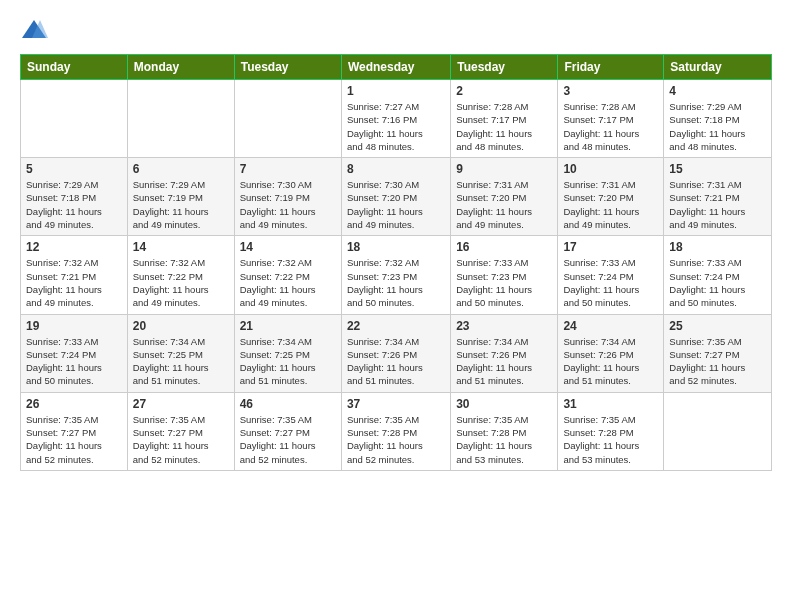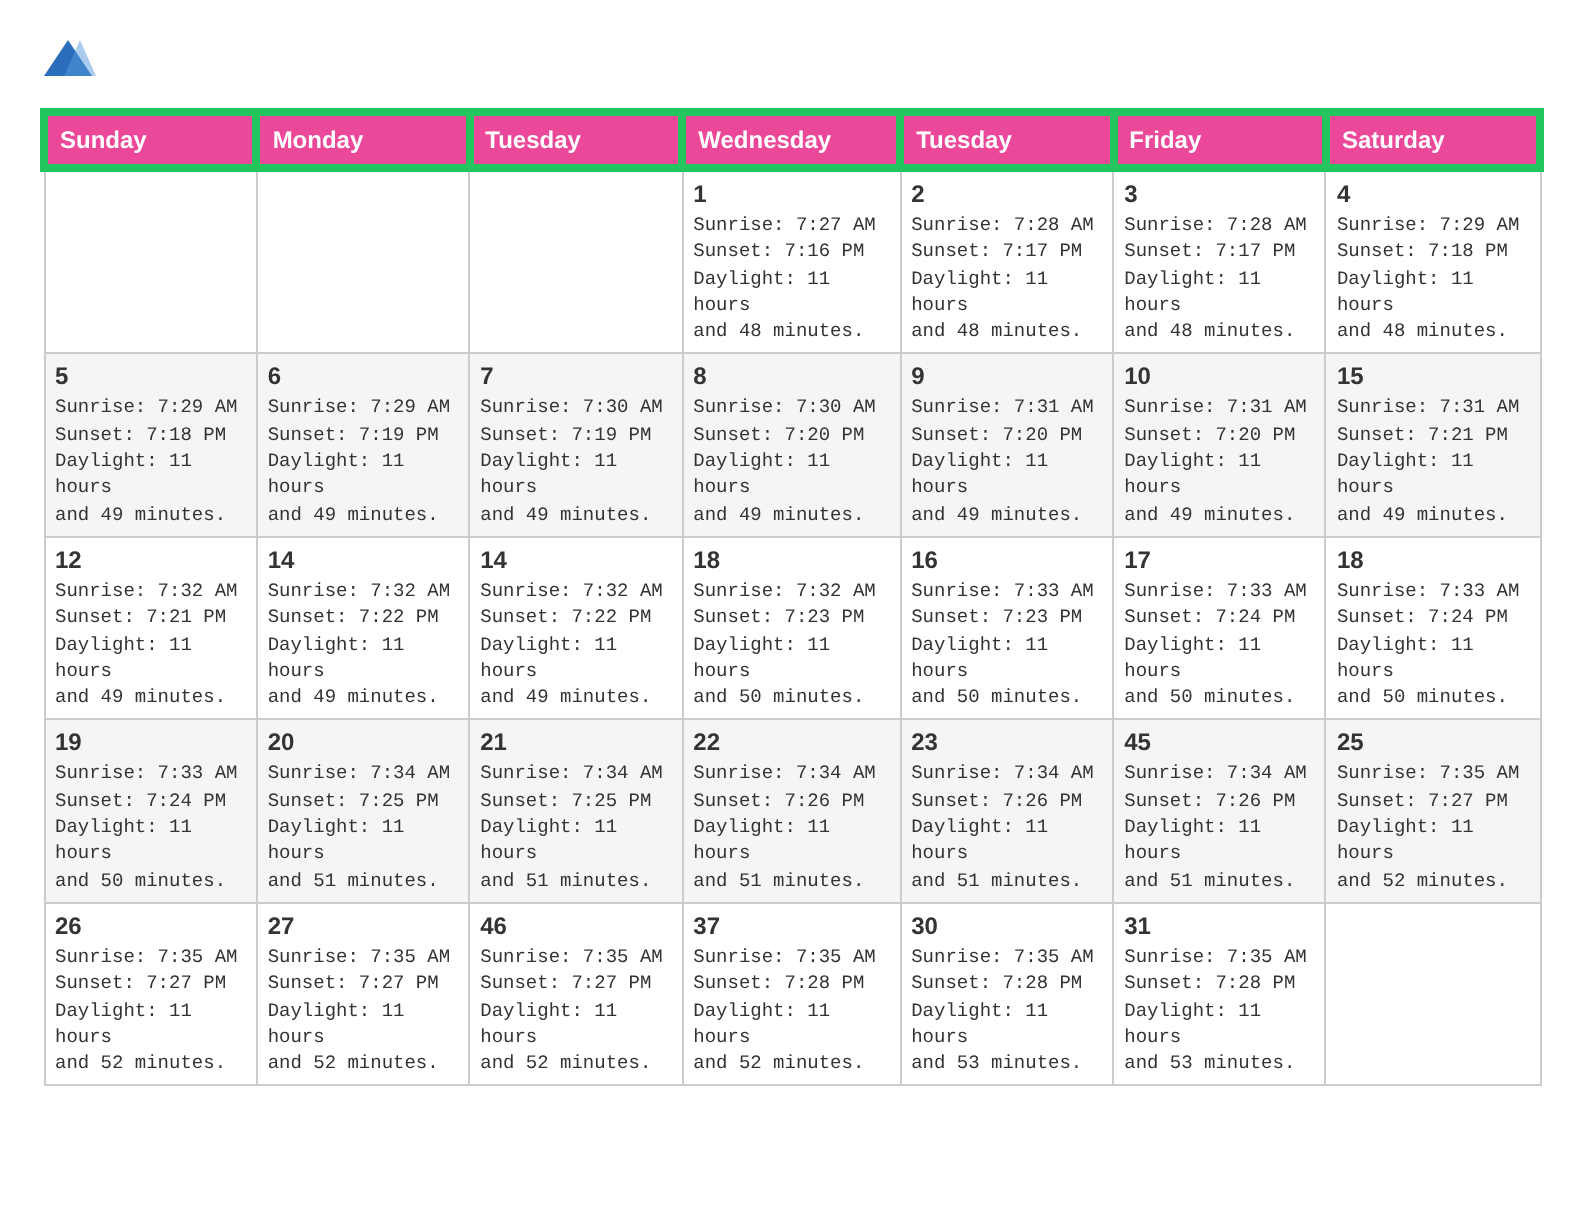--- a/index.html
+++ b/index.html
@@ -57,27 +57,27 @@
     }
     .cal-subtitle {
       font-size: 14px;
       color: #444;
     }
     .calendar {
       width: 100%;
       border-collapse: collapse;
     }
     .calendar th {
-      background: #ec4899;
+      background: #4d7c0f;
       color: #fff;
       font-size: 12px;
       font-weight: bold;
       padding: 5px 6px;
       text-align: left;
-      border: 4px solid #22c55e;
+      border: 1px solid #22c55e;
     }
     .calendar td {
       vertical-align: top;
       border: 1px solid #ccc;
       padding: 4px 5px;
       width: 113px;
       min-height: 80px;
       font-size: 10px;
       color: #333;
       background: #fff;
@@ -88,21 +88,20 @@
     .day-num {
       font-size: 12px;
       font-weight: bold;
       display: block;
       margin-bottom: 2px;
     }
     .day-info {
       font-size: 9.5px;
       line-height: 1.4;
       color: #333;
-      font-family: Liberation Mono, monospace;
     }
     .empty-cell {
       background: #f9f9f9;
     }
   </style>
 </head>
 <body>
 
 <div class="page">
   <div class="header">
@@ -300,21 +299,21 @@
 and 51 minutes.</div>
           </td>
           <td>
             <span class="day-num">23</span>
             <div class="day-info" style="white-space: pre-line;">Sunrise: 7:34 AM
 Sunset: 7:26 PM
 Daylight: 11 hours
 and 51 minutes.</div>
           </td>
           <td>
-            <span class="day-num">45</span>
+            <span class="day-num">24</span>
             <div class="day-info" style="white-space: pre-line;">Sunrise: 7:34 AM
 Sunset: 7:26 PM
 Daylight: 11 hours
 and 51 minutes.</div>
           </td>
           <td>
             <span class="day-num">25</span>
             <div class="day-info" style="white-space: pre-line;">Sunrise: 7:35 AM
 Sunset: 7:27 PM
 Daylight: 11 hours

